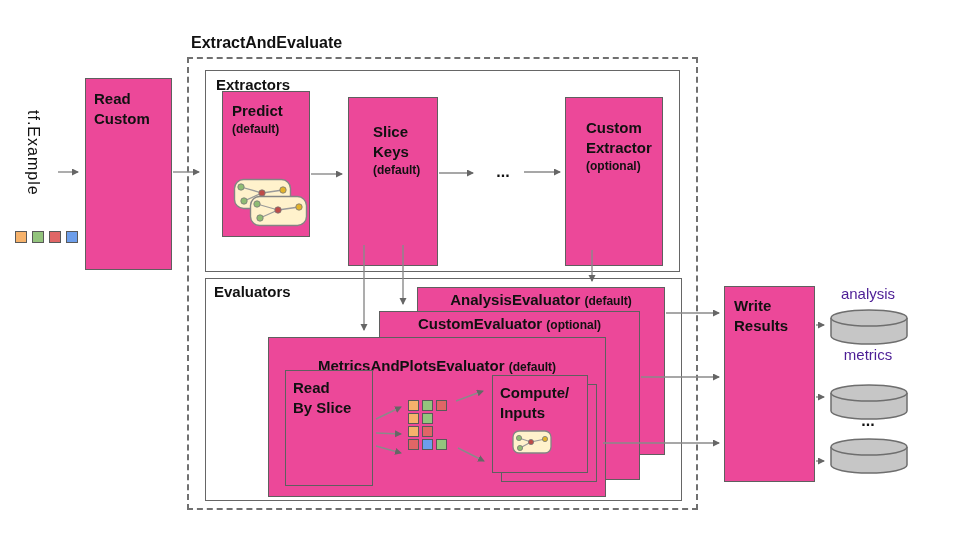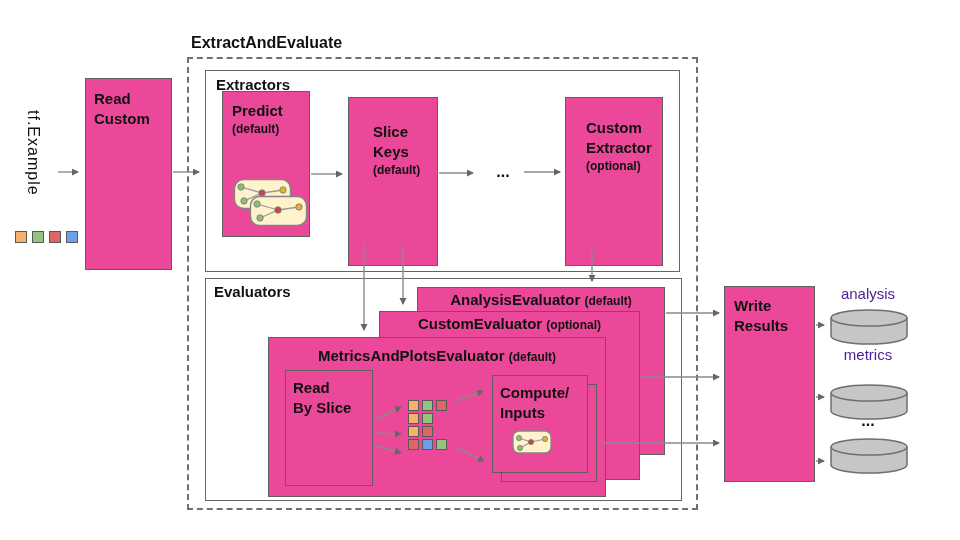--- a/index.html
+++ b/index.html
@@ -91,21 +91,21 @@
   </div>
 
   <div class="abs tan center" style="left:417px;top:287px;width:248px;height:168px;z-index:1;padding-top:3px;">
     <span class="hdr"><span>AnalysisEvaluator</span>
     <span class="q">(default)</span></span>
   </div>
   <div class="abs tan center" style="left:379px;top:311px;width:261px;height:169px;z-index:2;padding-top:3px;">
     <span class="hdr"><span>CustomEvaluator</span>
     <span class="q">(optional)</span></span>
   </div>
-  <div class="abs tan center" style="left:268px;top:337px;width:338px;height:160px;z-index:3;padding-top:9px;">
+  <div class="abs tan center" style="left:268px;top:337px;width:338px;height:160px;z-index:3;padding-top:19px;">
     <span class="hdr"><span>MetricsAndPlotsEvaluator</span>
     <span class="q">(default)</span></span>
   </div>
 
   <div class="abs" style="left:285px;top:370px;width:88px;height:116px;z-index:4;border:1.6px solid #5f5f5f;padding:7px;box-sizing:border-box;">
     <div class="lbl"><span>Read</span><br>
     <span>By Slice</span></div>
   </div>
 
   <div class="abs" style="left:408px;top:400px;z-index:4;">

